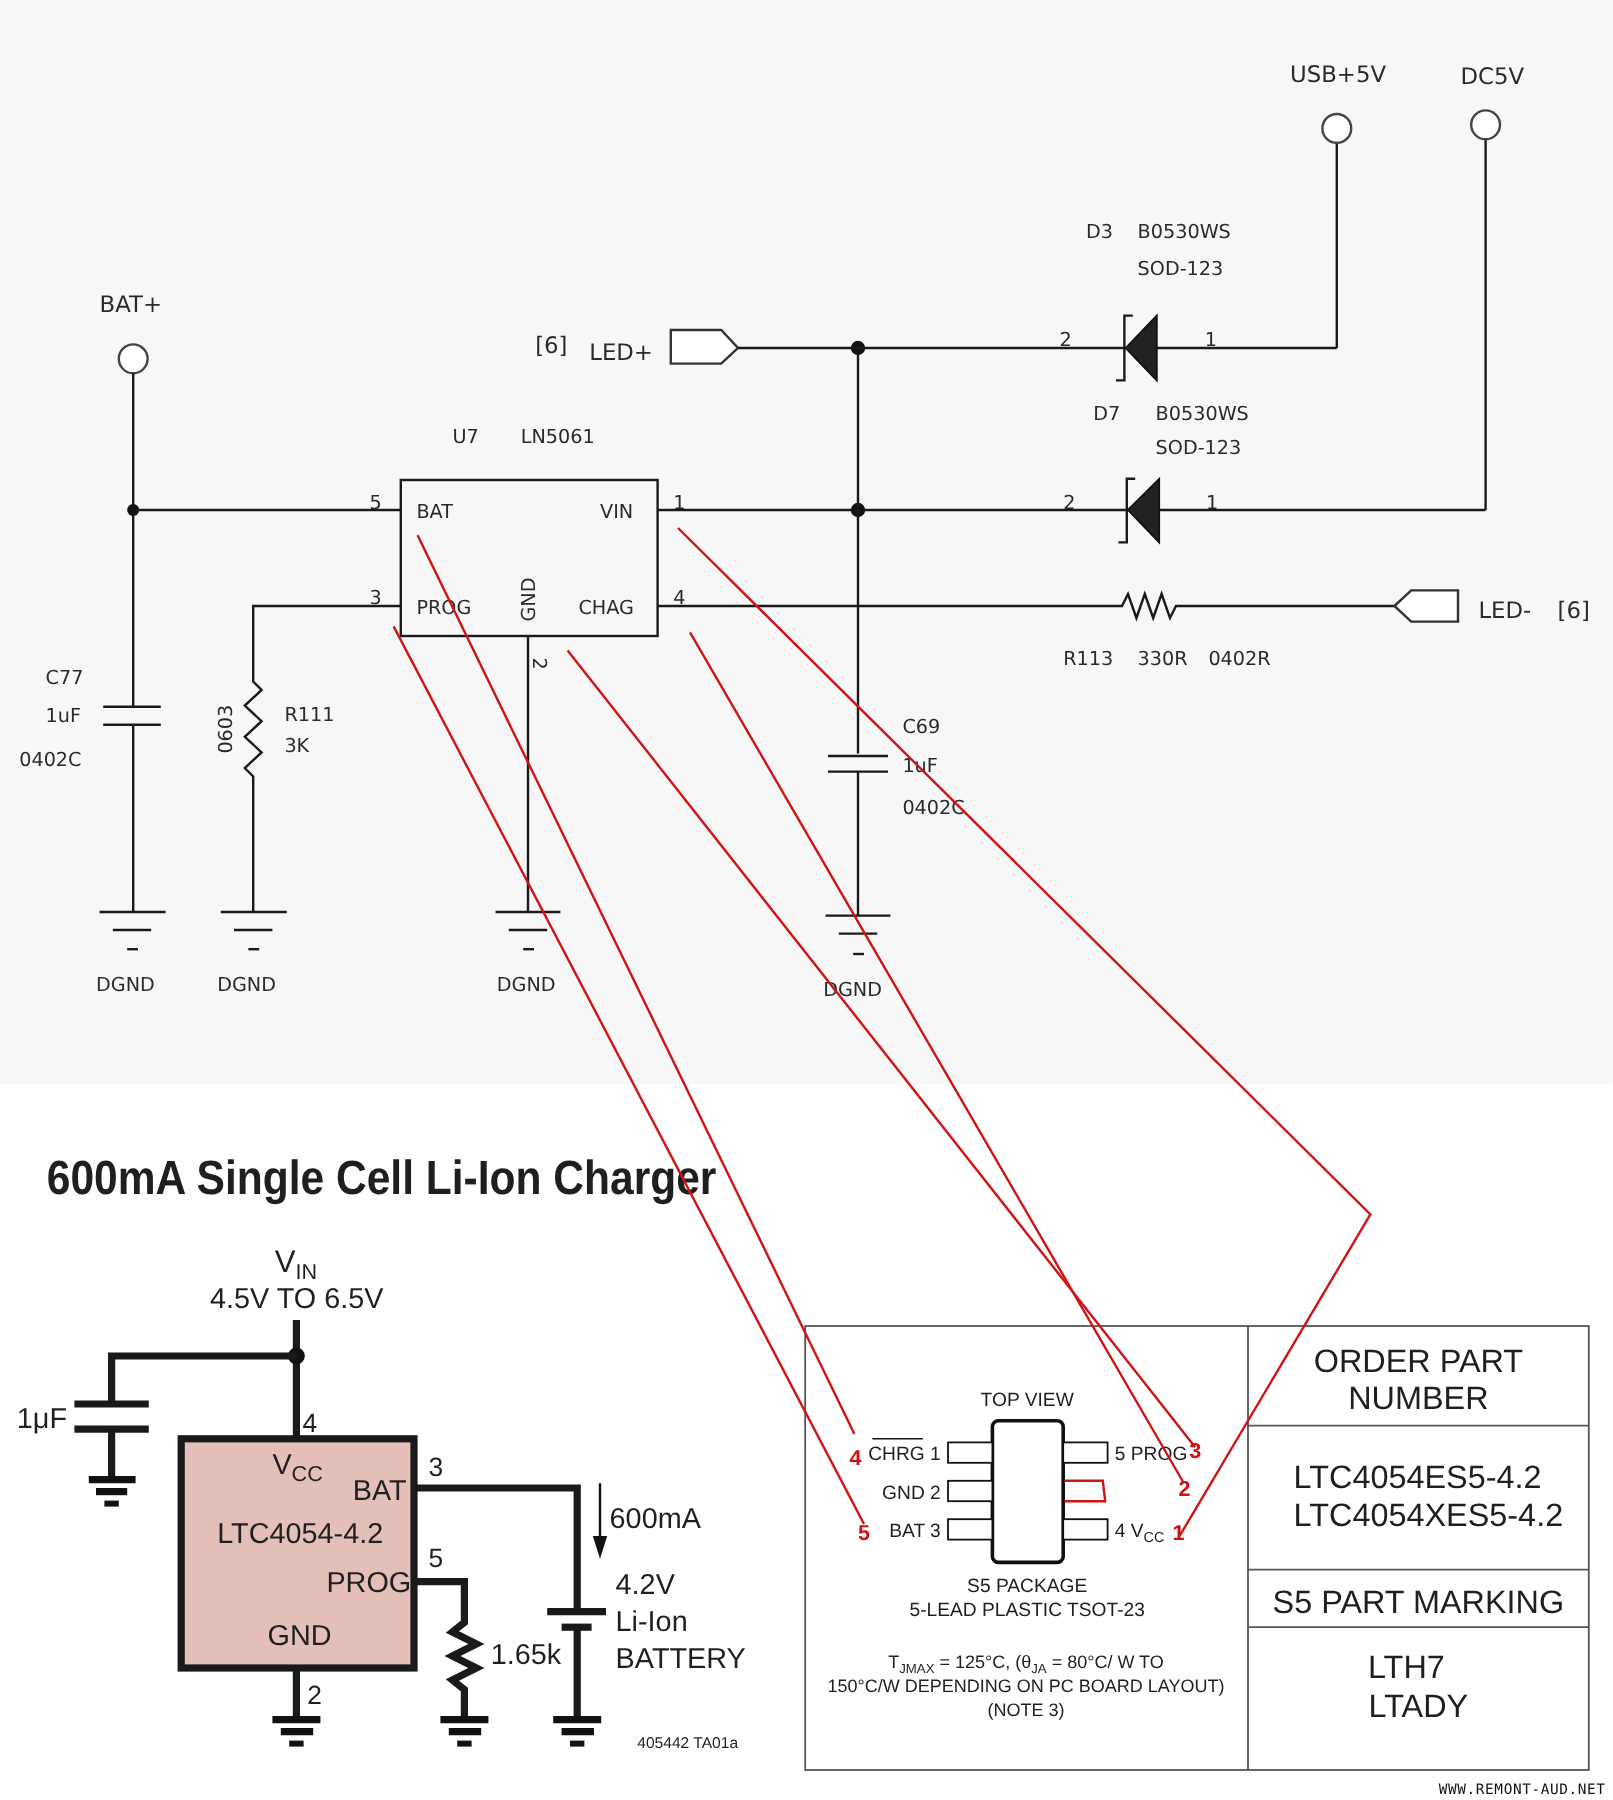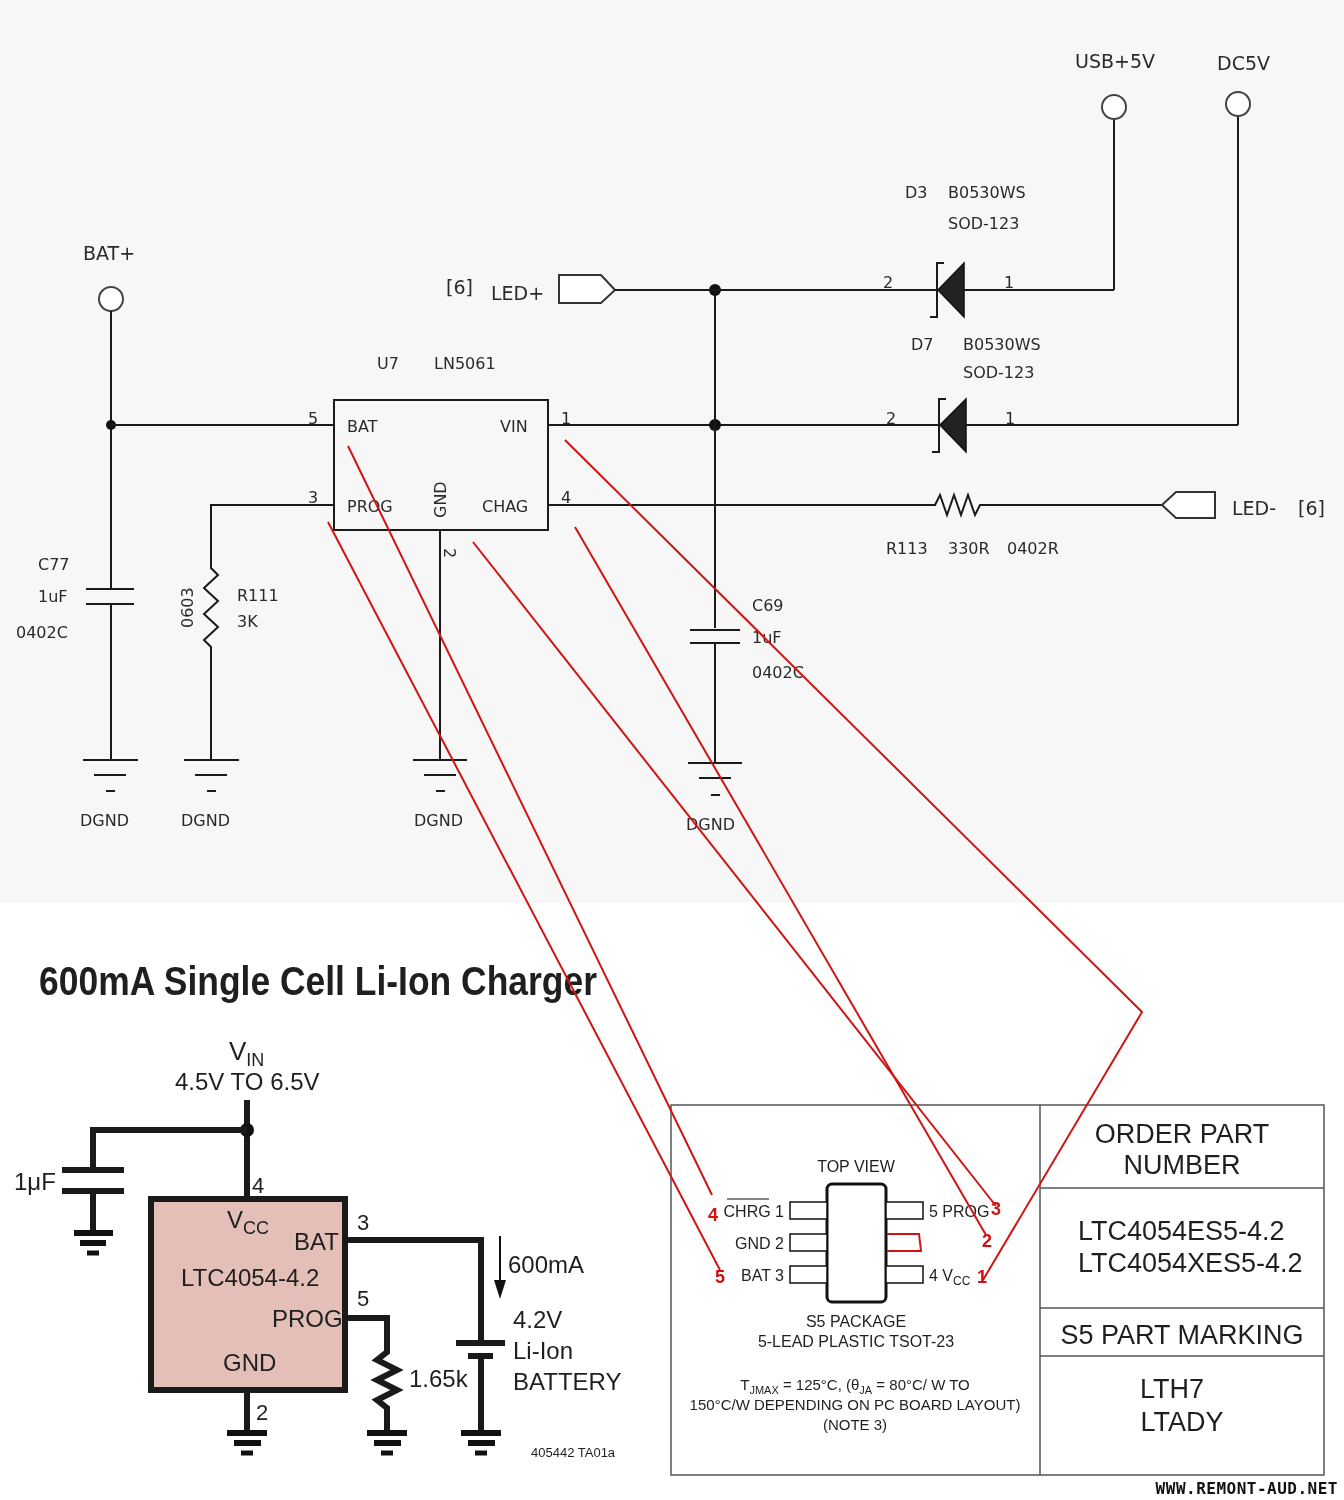--- a/index.html
+++ b/index.html
@@ -7,21 +7,21 @@
   .top-bg { position:absolute; left:0; top:0; width:1344px; height:903px; background:#f7f7f7; }
   svg#sch { position:absolute; left:0; top:0; }
   .t { font-family:"DejaVu Sans", sans-serif; font-size:19px; fill:#2a2a2a; }
   .tc { font-family:"DejaVu Sans", sans-serif; font-size:16px; fill:#2a2a2a; }
   .dt { font-family:"Liberation Sans", sans-serif; fill:#1f1f1f; }
   .title { font-family:"Liberation Sans", sans-serif; font-weight:bold; font-size:40px; fill:#1f1f1f; }
   .red { font-family:"Liberation Sans", sans-serif; font-weight:bold; font-size:18px; fill:#d01010; }
   .w { stroke:#1a1a1a; stroke-width:2; fill:none; }
   .wb { stroke:#1a1a1a; stroke-width:6; fill:none; }
   .rl { stroke:#d01414; stroke-width:2; fill:none; }
-  .watermark { position:absolute; right:6px; bottom:2px; font-family:"DejaVu Sans Mono", monospace; font-weight:bold; font-size:16px; color:#111; letter-spacing:0.5px; }
+  .watermark { position:absolute; right:6px; bottom:2px; font-family:"DejaVu Sans Mono", monospace; font-weight:normal; font-size:12px; color:#111; letter-spacing:0.5px; }
 </style>
 </head>
 <body>
 
 <div class="top-bg"></div>
 
 <svg id="sch" width="1344" height="1500" viewBox="0 0 1344 1500">
 
   <g>
 

